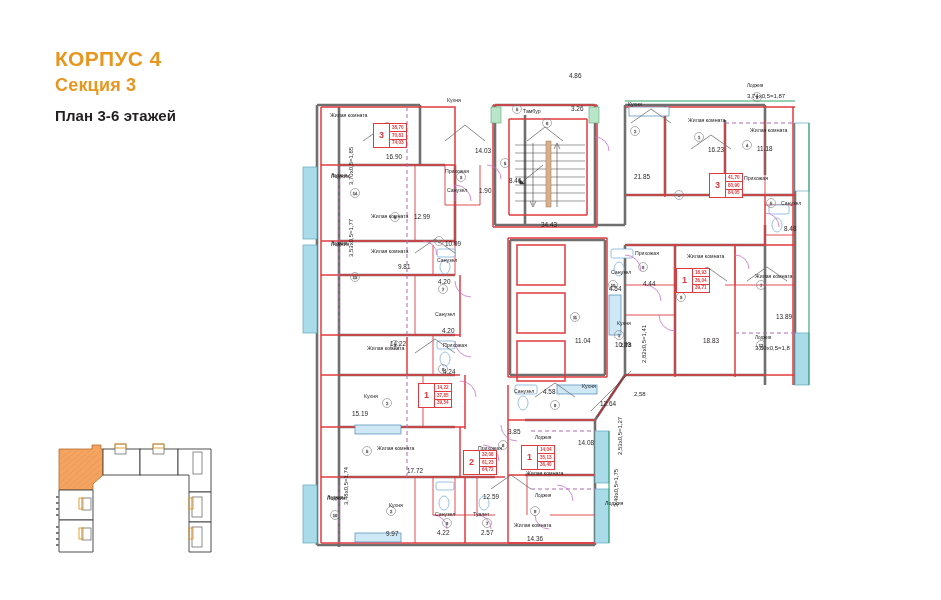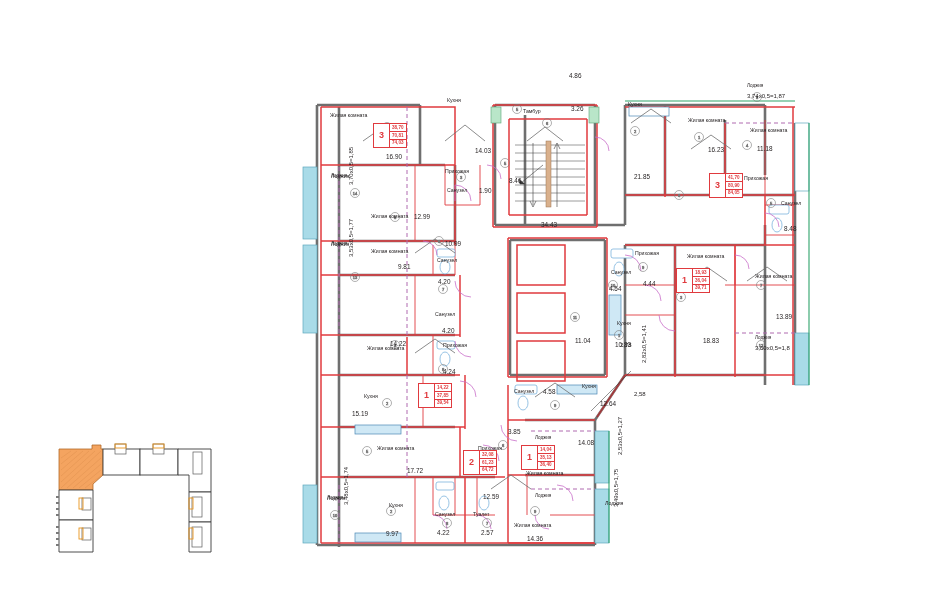--- a/index.html
+++ b/index.html
@@ -66,20 +66,25 @@
     padding:0.6px 2px;text-align:center;line-height:1.25;
   }
   .apt .vals span + span{border-top:0.9px solid #E03A3E;}
   .vert{transform-origin:left top;}
 </style>
 </head>
 <body>
 
 <div id="stage">
 
+  <div id="header">
+    <div class="h-korpus">КОРПУС 4</div>
+    <div class="h-section">Секция 3</div>
+    <div class="h-floors">План 3-6 этажей</div>
+  </div>
 
   <div id="keyplan">
     <svg width="200" height="130" viewBox="0 0 200 130">
 
       <g>
         <path d="M4,17 L37,17 L37,13 L46,13 L46,17 L48,17 L48,43 L38,52 L38,58 L4,58 Z" fill="#F4A460" stroke="#b36b2a" stroke-width="0.8"></path>
         <g stroke="#d98b4a" stroke-width="0.45" opacity="0.85">
           <line x1="6" y1="56" x2="46" y2="19"></line>
           <line x1="6" y1="50" x2="40" y2="19"></line>
           <line x1="6" y1="44" x2="34" y2="19"></line>

